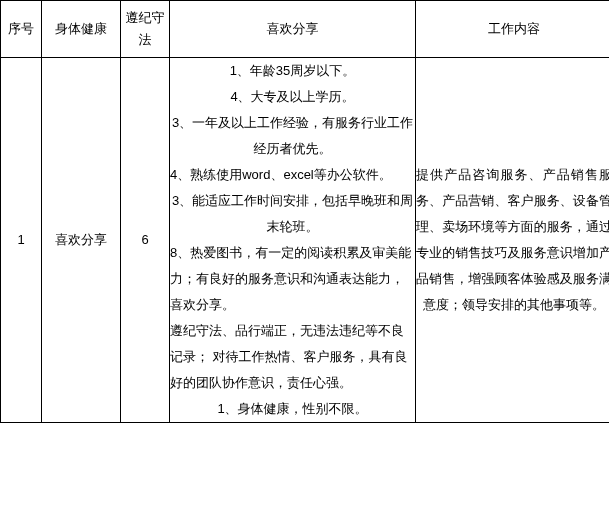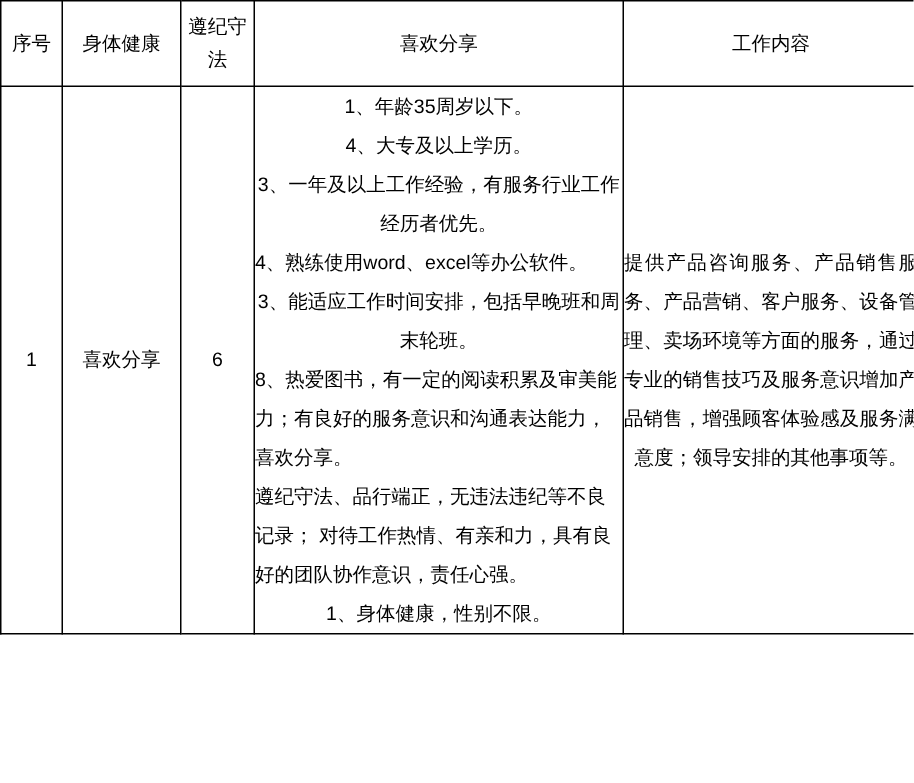--- a/index.html
+++ b/index.html
@@ -85,21 +85,21 @@
       <td class="center-cell">1</td>
       <td class="center-cell">喜欢分享</td>
       <td class="center-cell">6</td>
       <td class="req-cell">
         <span class="req-line">1、年龄35周岁以下。</span>
         <span class="req-line">4、大专及以上学历。</span>
         <span class="req-line">3、一年及以上工作经验，有服务行业工作经历者优先。</span>
         <span class="req-line left">4、熟练使用word、excel等办公软件。</span>
         <span class="req-line">3、能适应工作时间安排，包括早晚班和周末轮班。</span>
         <span class="req-line left">8、热爱图书，有一定的阅读积累及审美能力；有良好的服务意识和沟通表达能力，喜欢分享。</span>
-        <span class="req-line left">遵纪守法、品行端正，无违法违纪等不良记录；  对待工作热情、有亲和力，具有良好的团队协作意识，责任心强。</span>
+        <span class="req-line left">遵纪守法、品行端正，无违法违纪等不良记录；  对待工作热情、客户服务，具有良好的团队协作意识，责任心强。</span>
         <span class="req-line">1、身体健康，性别不限。</span>
       </td>
       <td class="work-cell">
         <span class="work-text">提供产品咨询服务、产品销售服务、产品营销、客户服务、设备管理、卖场环境等方面的服务，通过专业的销售技巧及服务意识增加产品销售，增强顾客体验感及服务满意度；领导安排的其他事项等。</span>
       </td>
     </tr>
   </tbody>
 </table>
 
 </body></html>

